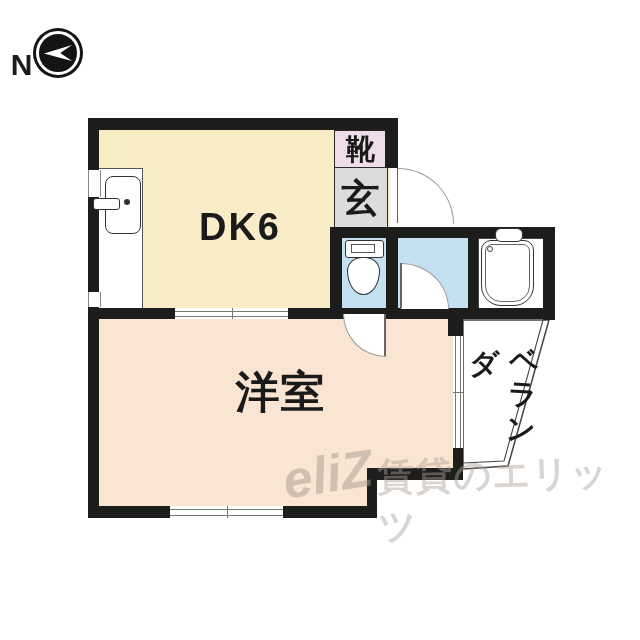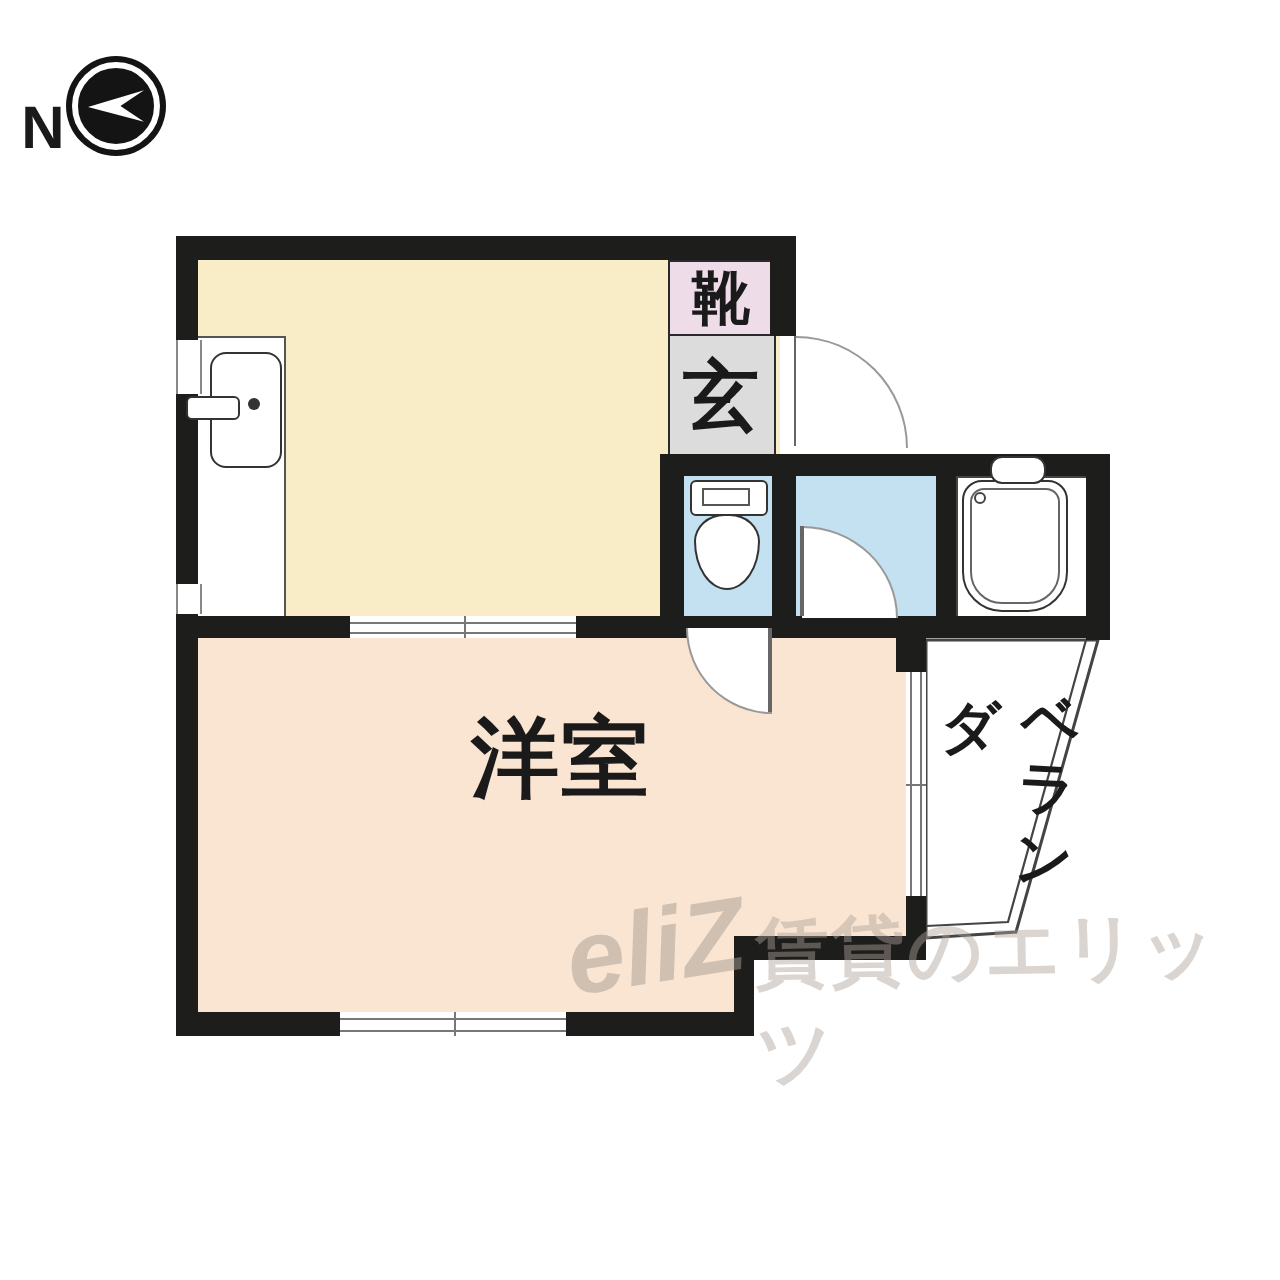--- a/index.html
+++ b/index.html
@@ -120,22 +120,23 @@
   <div class="fx" style="left:345px;top:240px;width:37px;height:16px;border-radius:3px;"></div>
   <div class="fx" style="left:351px;top:244px;width:22px;height:7px;border-width:1.2px;border-color:#555;"></div>
   <div class="fx" style="left:347px;top:257px;width:31px;height:36px;border-radius:46% 46% 50% 50% / 36% 36% 64% 64%;"></div>
 
   <div class="fx" style="left:481px;top:240px;width:51px;height:64px;border-radius:10px 10px 20px 20px;">
     <div class="abs" style="left:3px;top:3px;right:3px;bottom:3px;border:1px solid #666;border-radius:7px 7px 16px 16px;"></div>
     <div class="abs" style="left:5px;top:5px;width:6px;height:6px;border:1.3px solid #444;border-radius:50%;background:#fff;"></div>
   </div>
   <div class="fx" style="left:495px;top:228px;width:26px;height:12px;border-radius:6px;border-width:1.6px;z-index:7;"></div>
 
+  <div class="lbl" style="left:150px;top:206px;width:180px;font-size:38px;font-weight:600;letter-spacing:2px;">DK6</div>
 
-  <div class="lbl" style="left:178px;top:356px;width:205px;">
+  <div class="lbl" style="left:178px;top:368px;width:205px;">
     <div style="font-size:44px;font-weight:600;line-height:47px;">洋室</div>
   </div>
 
   <div class="vr-lbl" style="left:463px;top:326px;height:140px;">ベランダ</div>
 
   <div class="wm" style="left:283px;top:444px;font-size:52px;font-style:italic;color:rgba(168,156,146,0.5);transform:rotate(-9deg);">eliZ</div>
   <div class="wm" style="left:378px;top:450px;font-size:37px;color:rgba(172,162,152,0.45);letter-spacing:1px;transform:rotate(-1deg);">賃貸のエリッツ</div>
 
 </div>
 

